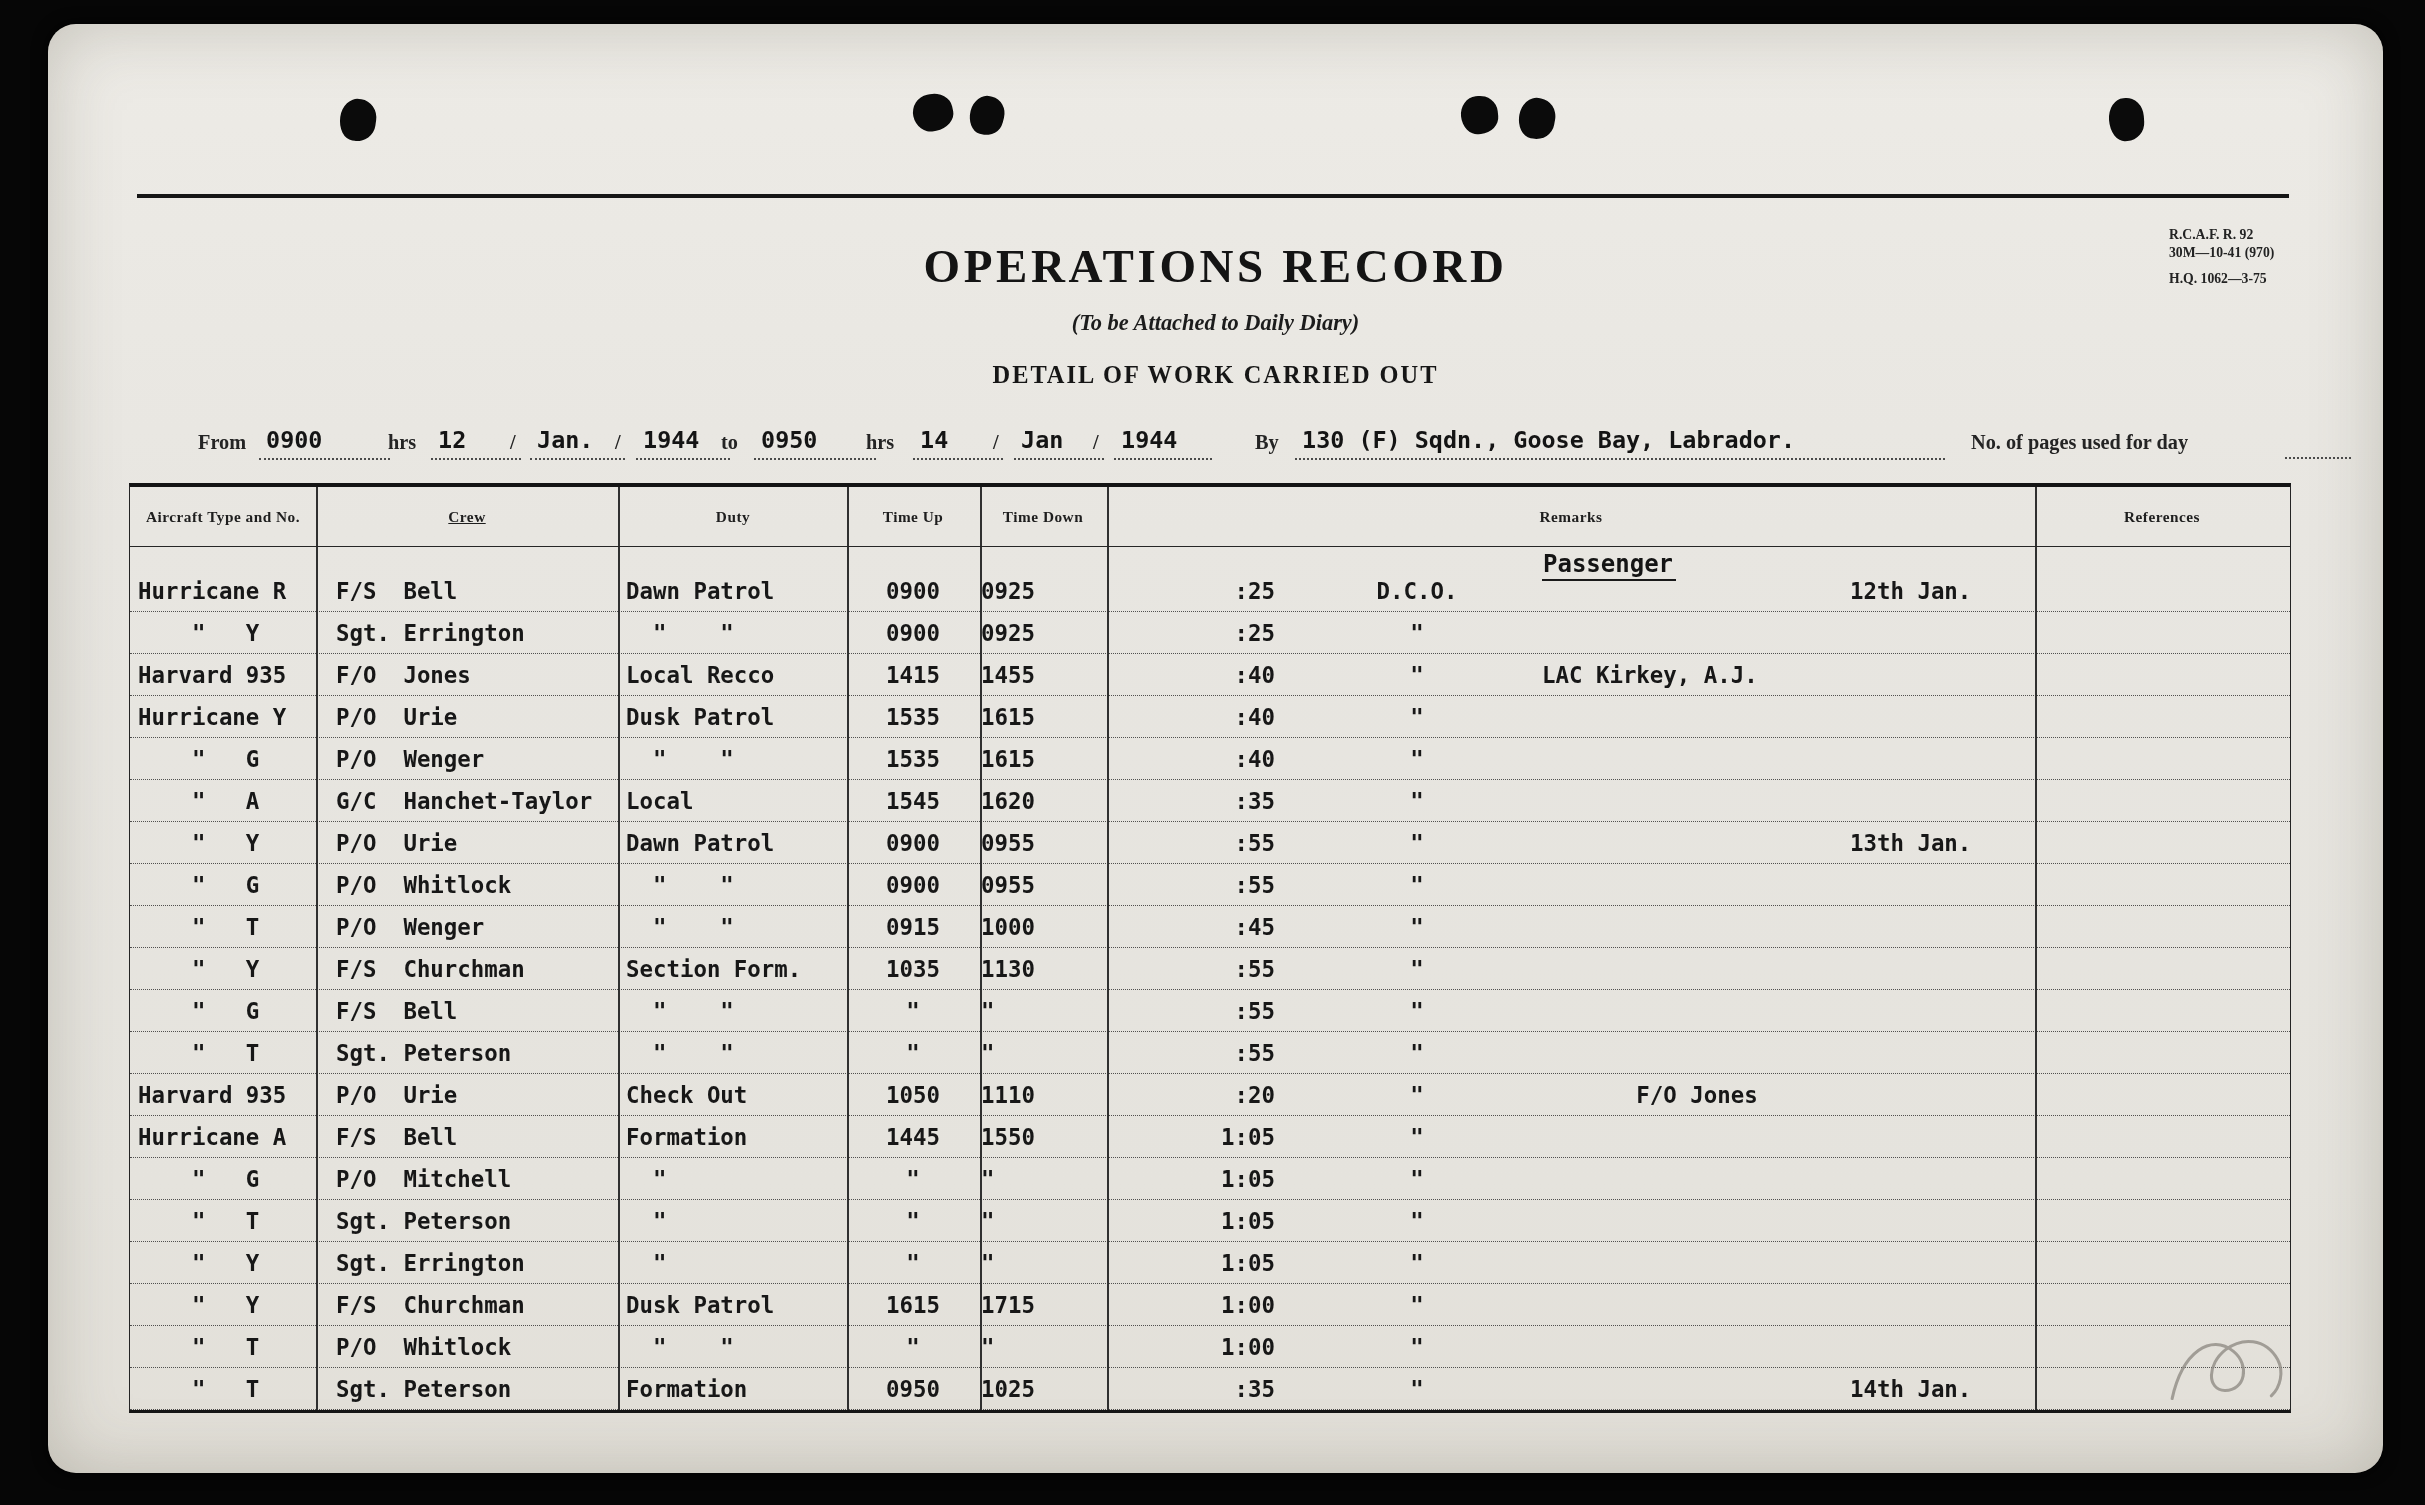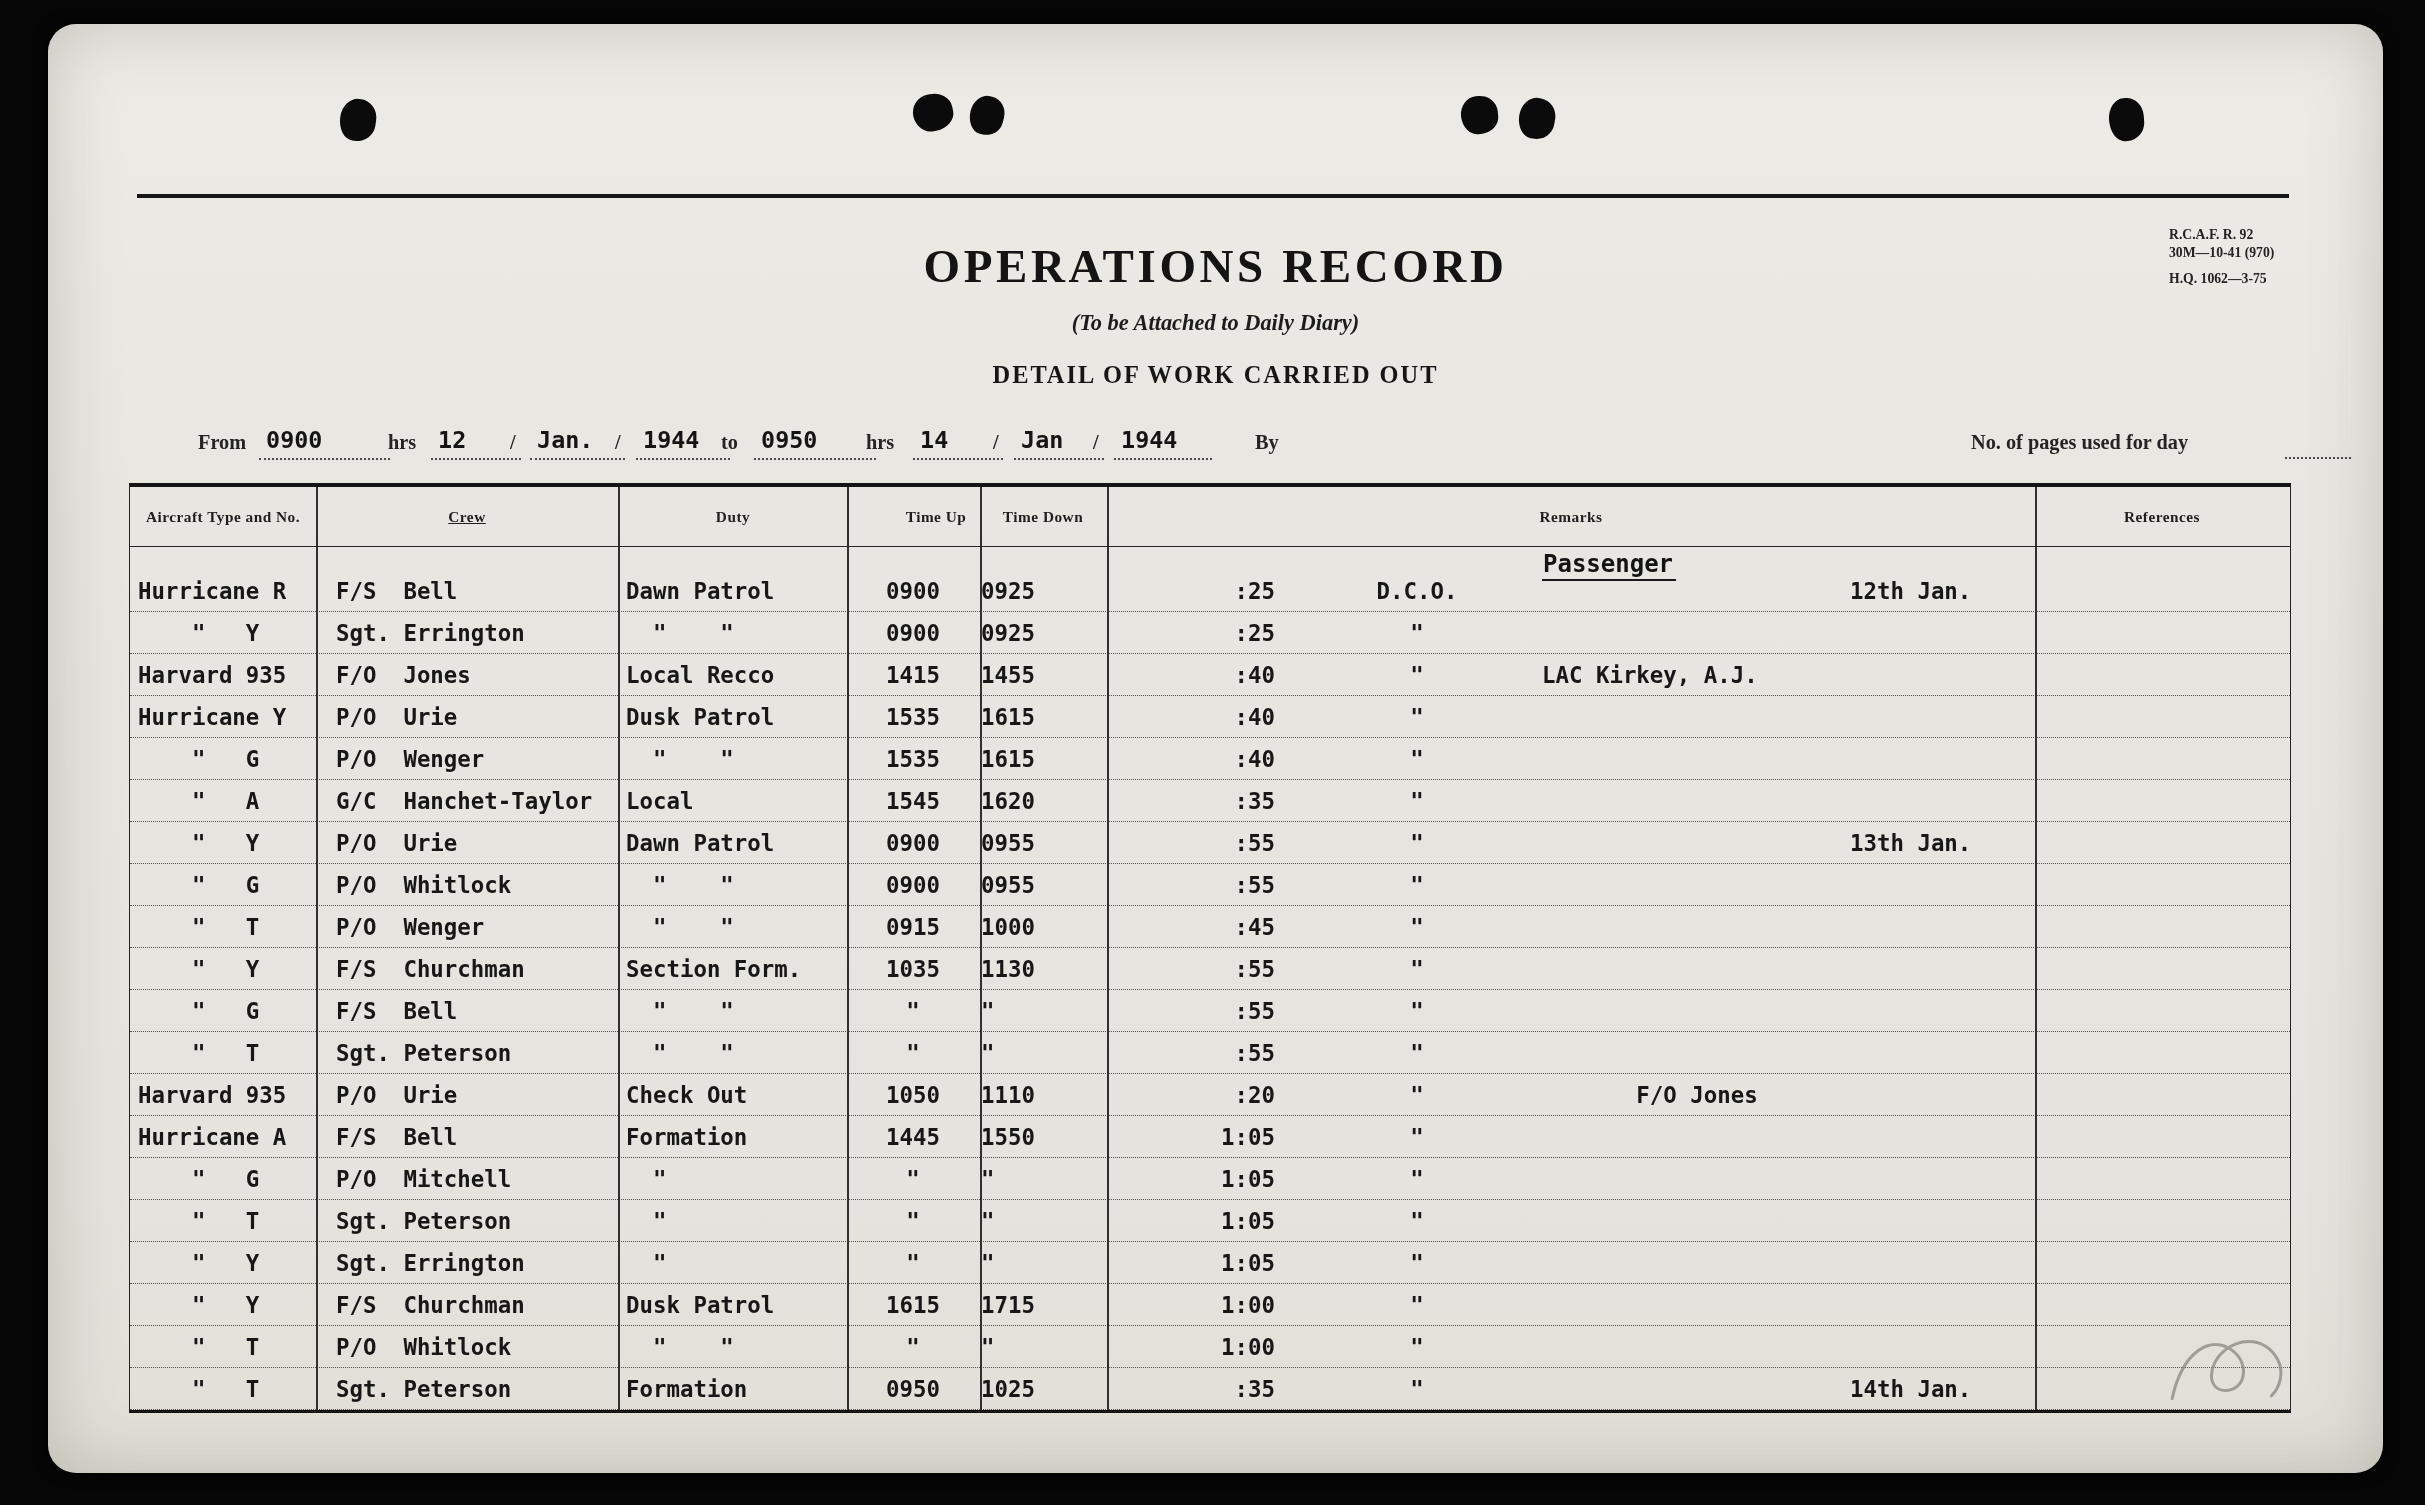--- a/index.html
+++ b/index.html
@@ -95,37 +95,38 @@
       <span class="typed" style="left:588px;min-width:80px;">1944</span>
       <span class="lbl" style="left:673px;">to</span>
       <span class="typed" style="left:706px;min-width:108px;">0950</span>
       <span class="lbl" style="left:818px;">hrs</span>
       <span class="typed" style="left:865px;min-width:76px;">14</span>
       <span class="lbl" style="left:945px;">/</span>
       <span class="typed" style="left:966px;min-width:76px;">Jan</span>
       <span class="lbl" style="left:1045px;">/</span>
       <span class="typed" style="left:1066px;min-width:84px;">1944</span>
       <span class="lbl" style="left:1207px;">By</span>
+      <span class="typed" style="left:1247px;min-width:636px;">130 (F) Sqdn., Goose Bay, Labrador.</span>
       <span class="lbl" style="left:1923px;">No. of pages used for day</span>
       <span class="dotseg" style="left:2237px;"></span>
     </div>
 
     <div class="optable">
       <div class="vline" style="left:186px;"></div>
       <div class="vline" style="left:488px;"></div>
       <div class="vline" style="left:717px;"></div>
       <div class="vline" style="left:850px;"></div>
       <div class="vline" style="left:977px;"></div>
       <div class="vline" style="left:1905px;"></div>
 
       <div class="thead">
         <span class="th" style="left:93px;">Aircraft Type and No.</span>
         <span class="th" style="left:337px;text-decoration:underline;">Crew</span>
         <span class="th" style="left:603px;">Duty</span>
-        <span class="th" style="left:783px;margin-left:23px;">Time Up</span>
+        <span class="th" style="left:783px;">Time Up</span>
         <span class="th" style="left:913px;">Time Down</span>
         <span class="th" style="left:1441px;">Remarks</span>
         <span class="th" style="left:2032px;">References</span>
       </div>
 
       <div class="tbody">
         <div class="passenger">Passenger</div>
       <div class="row">
     <span class="c aircraft">Hurricane R</span>
     <span class="c crew">F/S  Bell</span>

